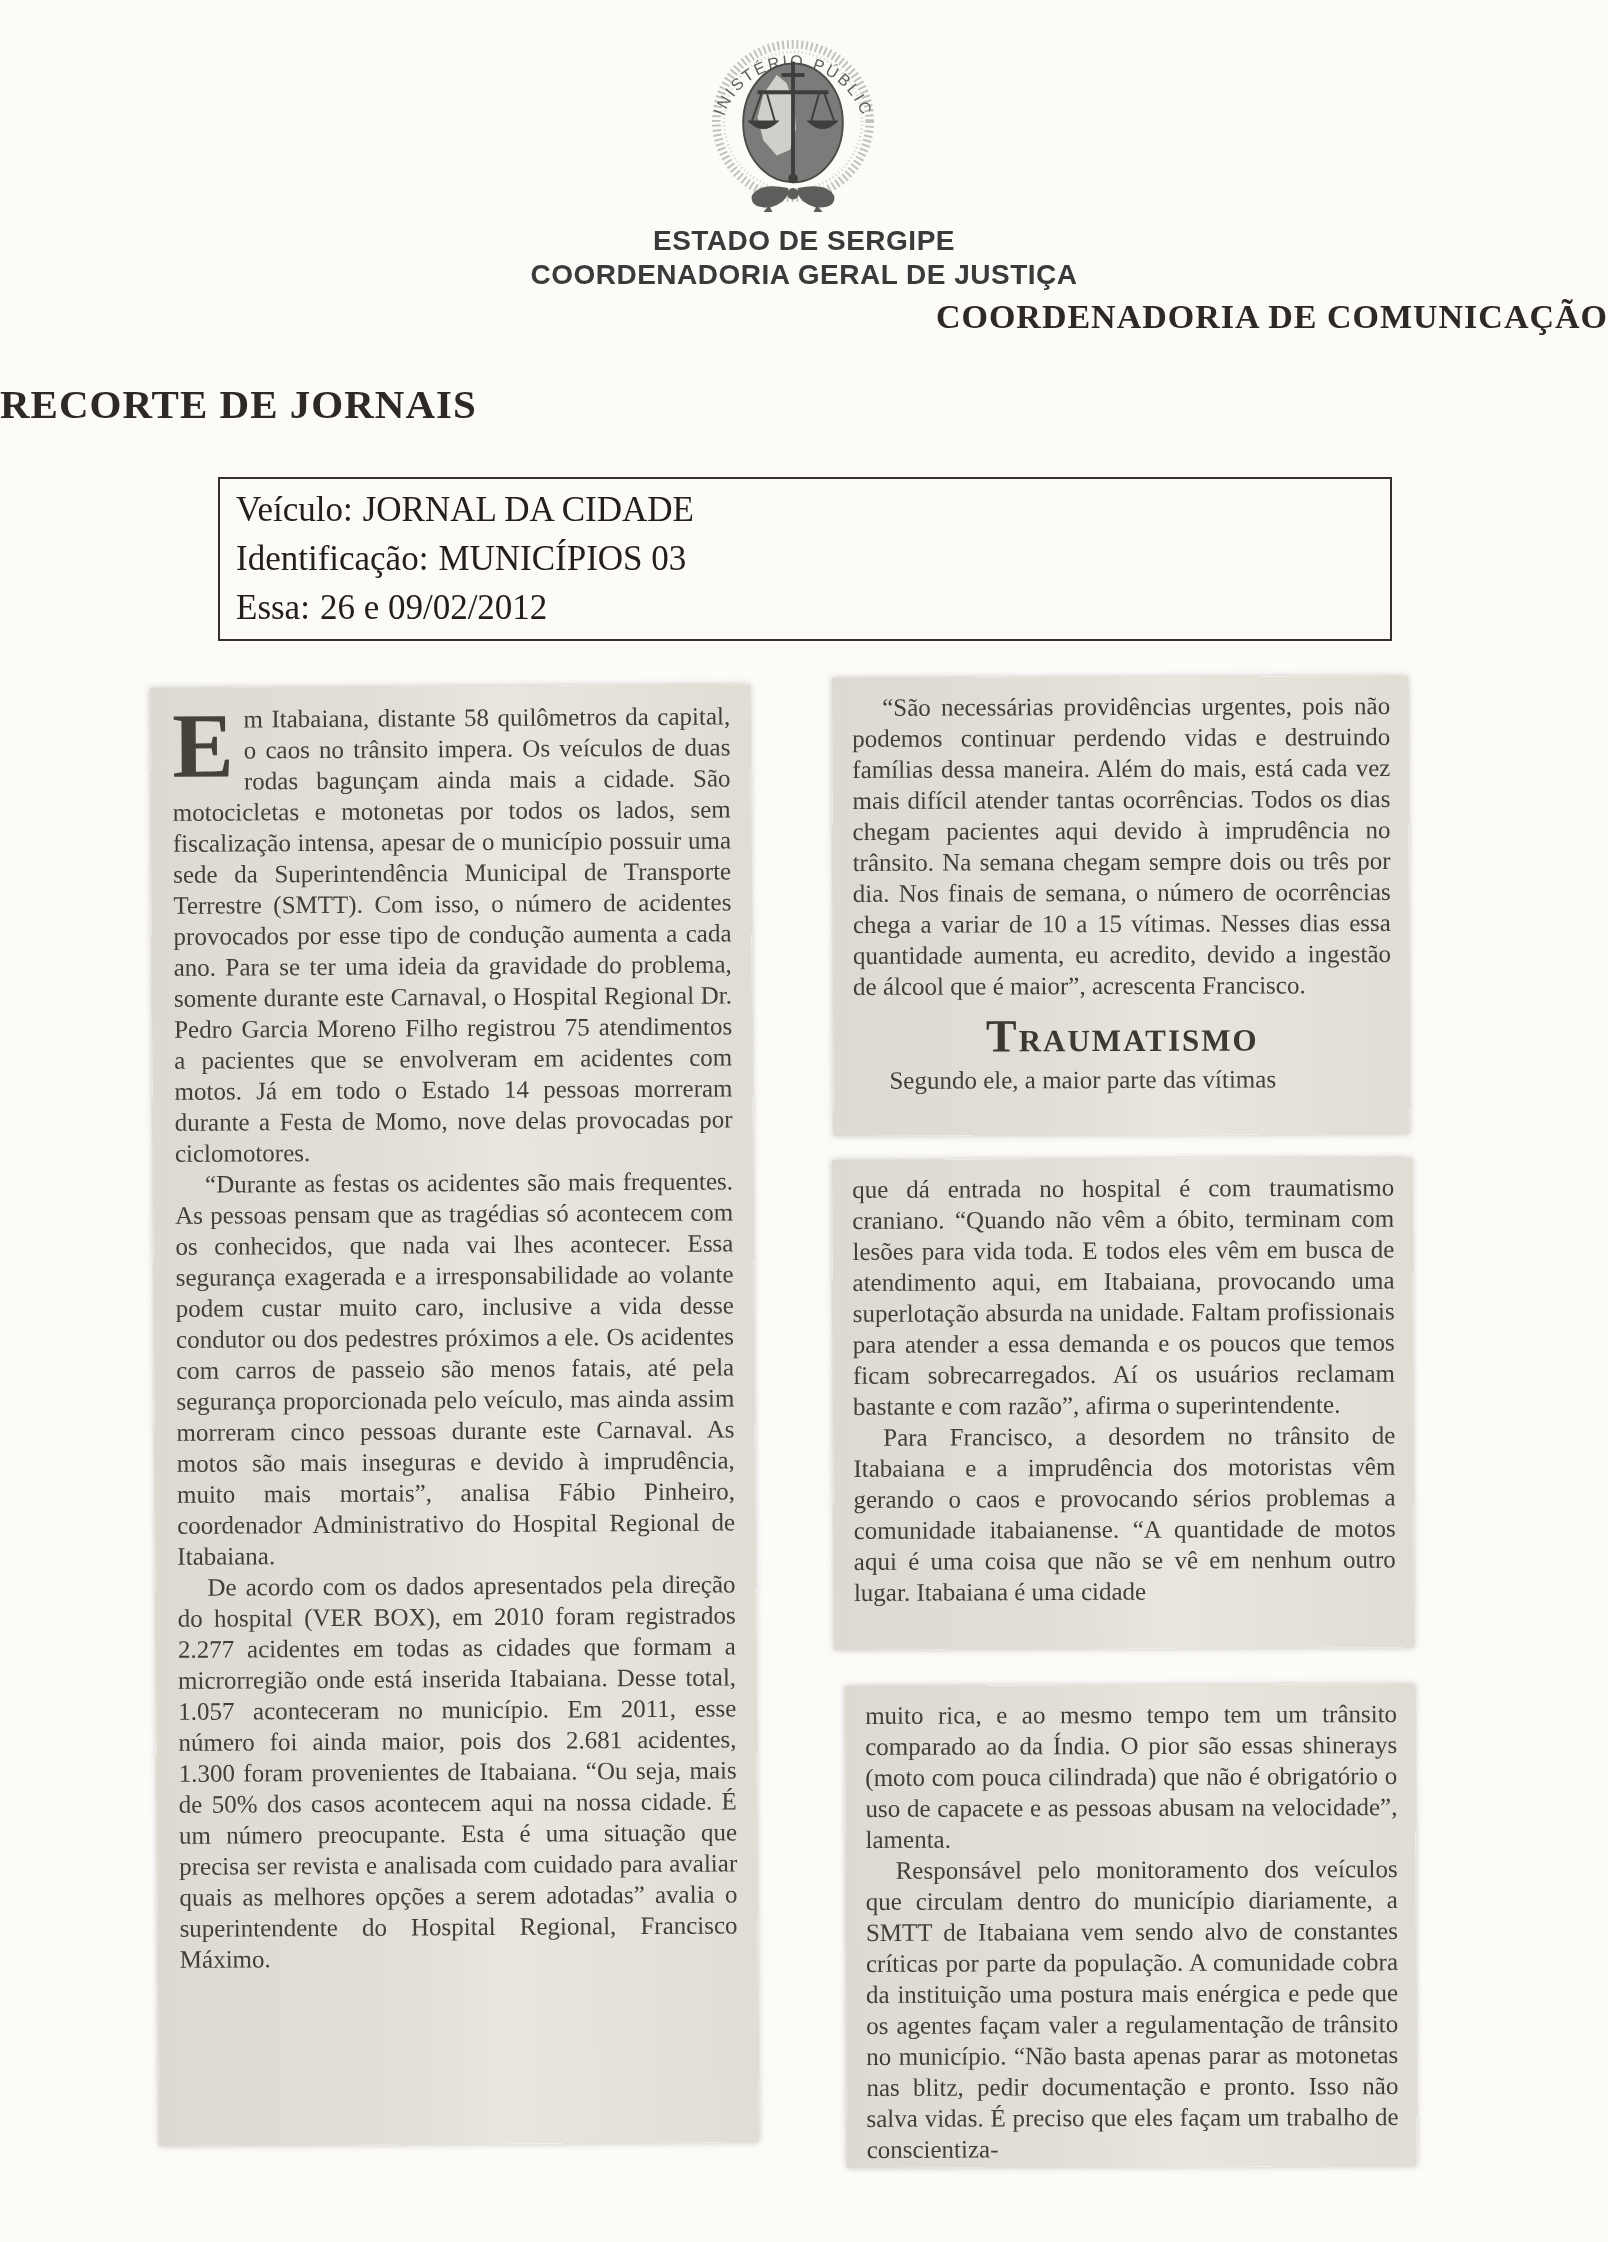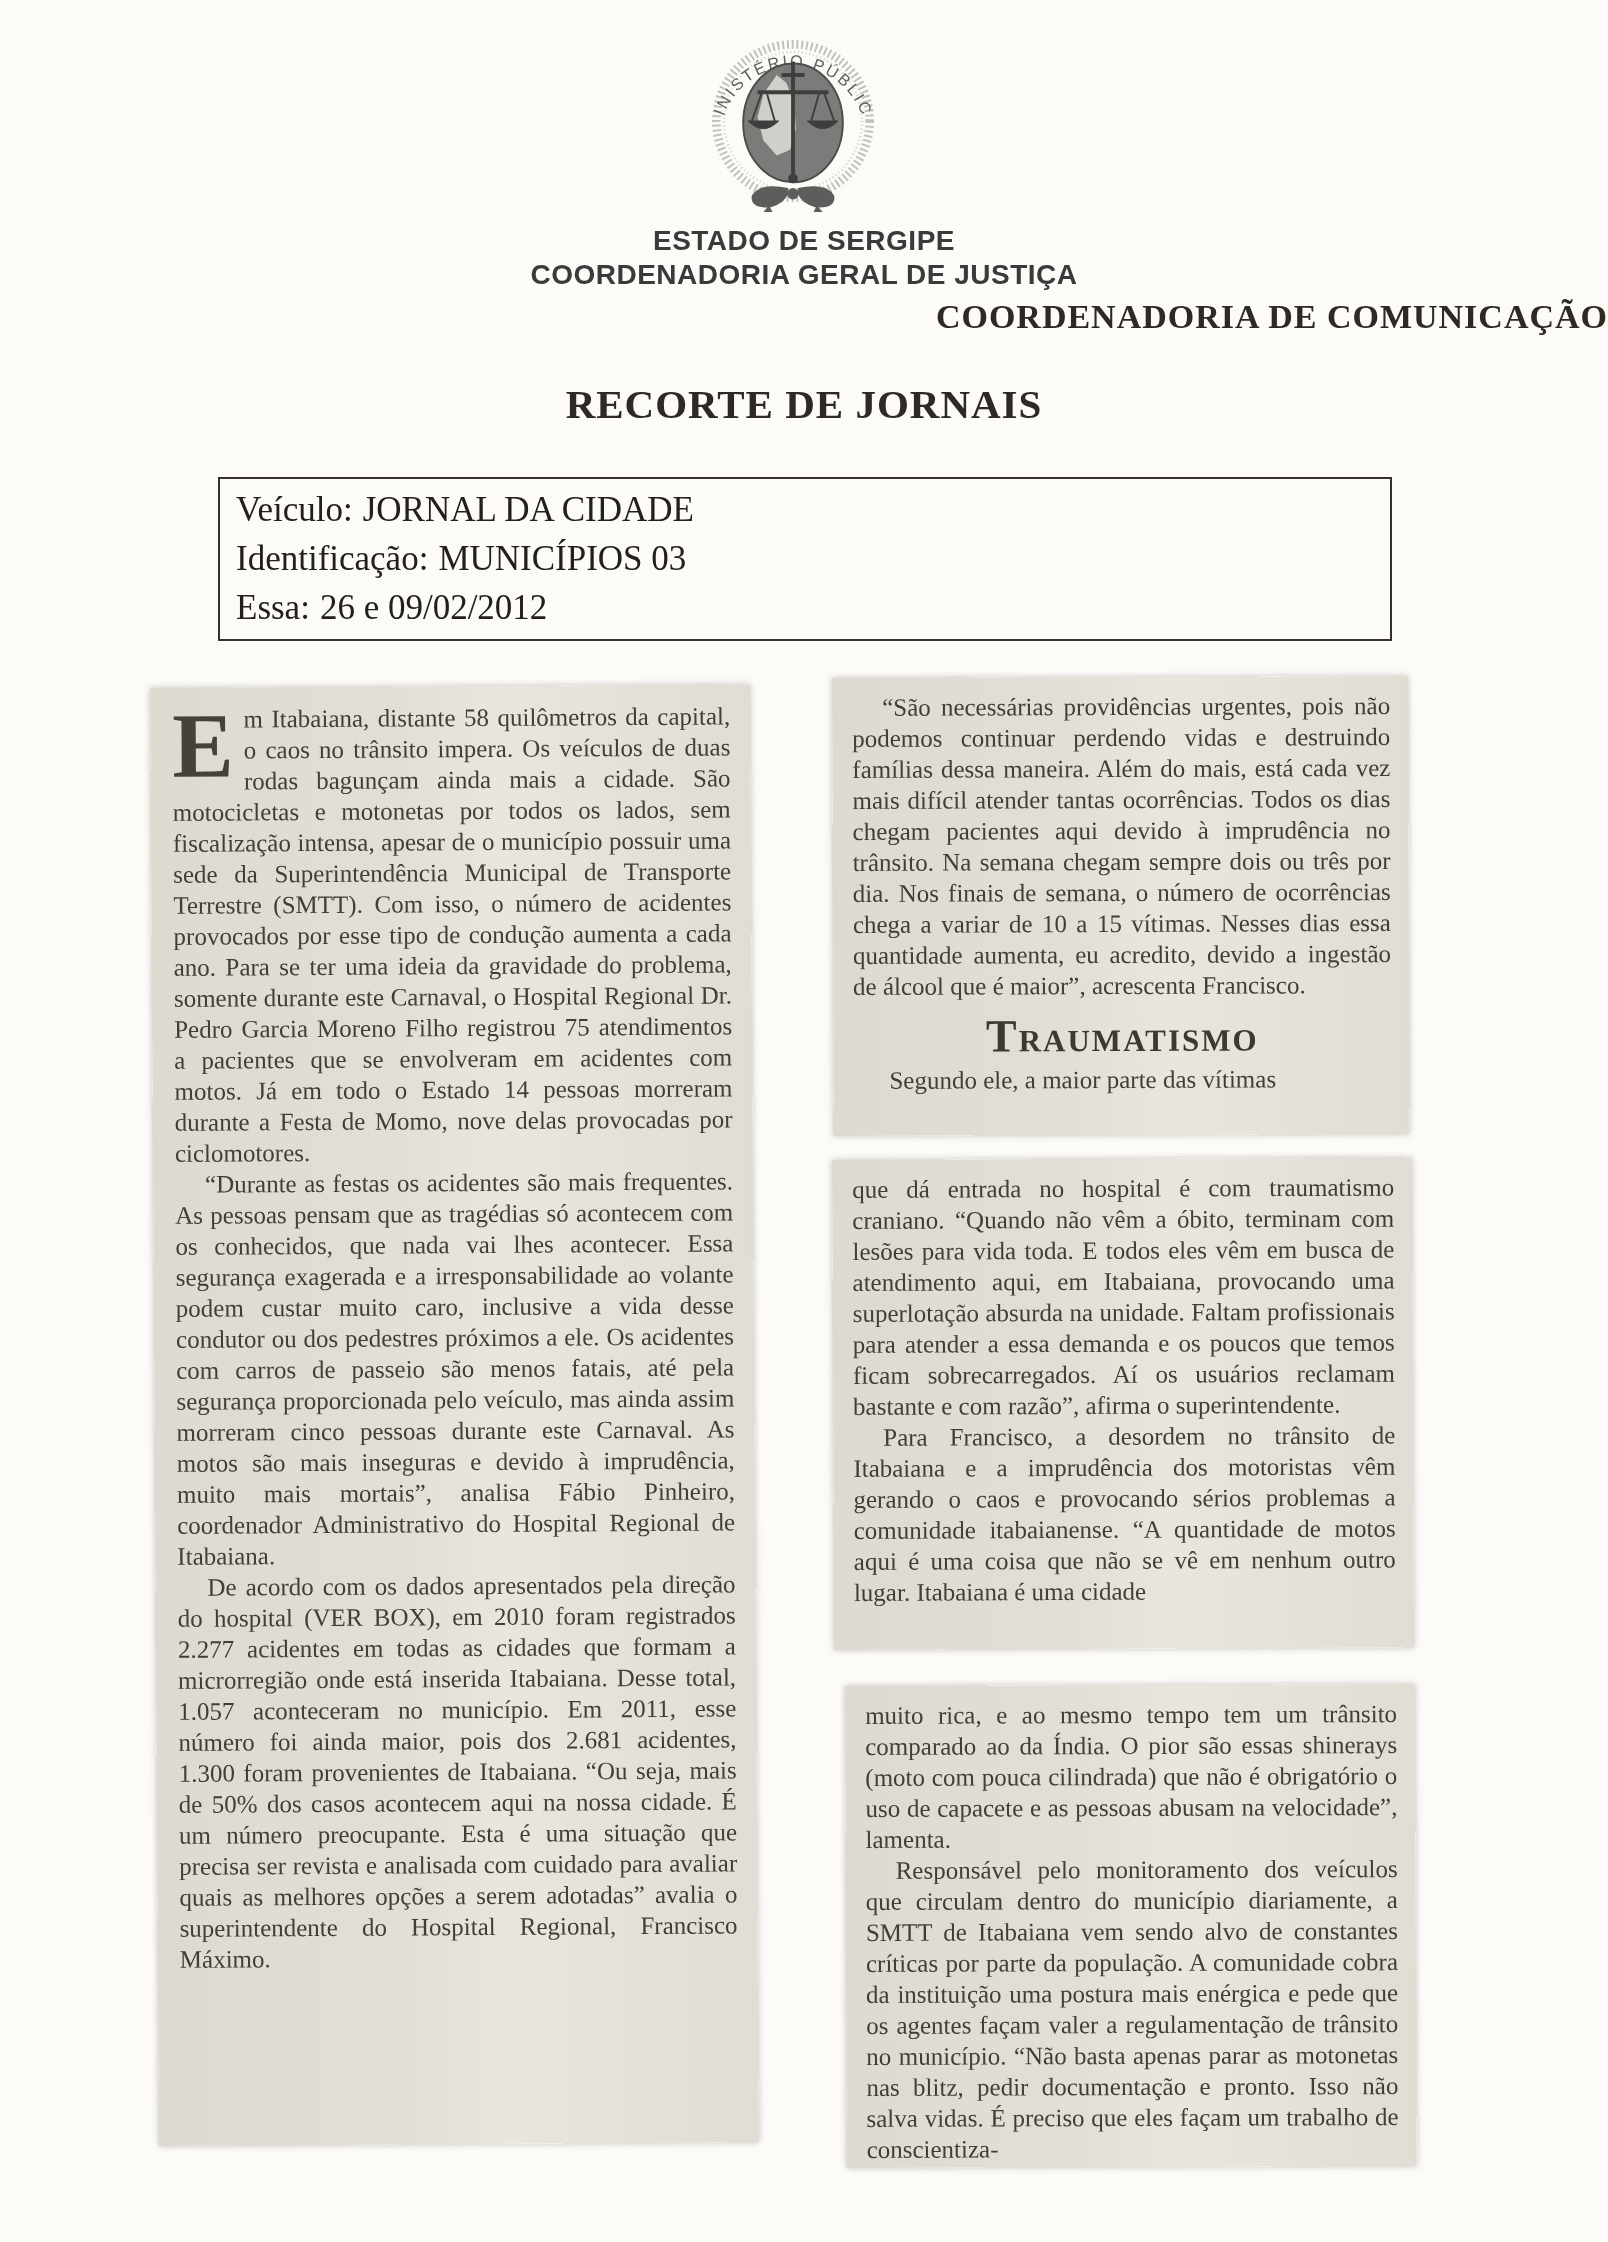--- a/index.html
+++ b/index.html
@@ -21,21 +21,21 @@
     font-weight:bold;font-size:28px;line-height:34px;
     color:#3a3a3a;letter-spacing:0.5px;margin-top:12px;
   }
   .dept-title{
     position:absolute;left:0;top:298px;width:100%;
     text-align:right;font-weight:bold;font-size:34px;
     letter-spacing:1px;color:#2d2a25;margin:0;
   }
   .doc-title{
     position:absolute;left:0;top:380px;width:100%;
-    text-align:center;font-weight:bold;font-size:41px;
+    text-align:left;font-weight:bold;font-size:41px;
     letter-spacing:1px;color:#2d2a25;margin:0;
   }
   
   .info-box{
     position:absolute;left:218px;top:477px;width:1174px;height:164px;
     border:2px solid #35322c;
     box-sizing:border-box;
     padding:6px 0 18px 16px;
     font-size:35px;line-height:49px;color:#23201b;
   }

